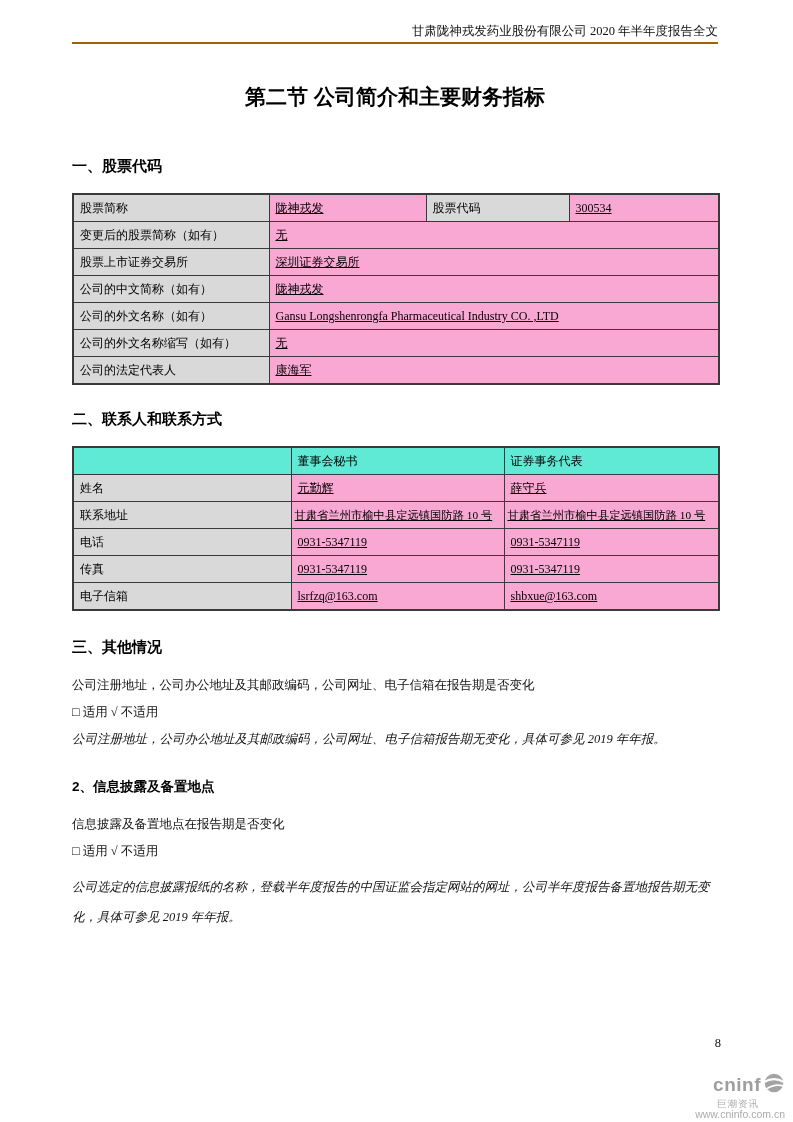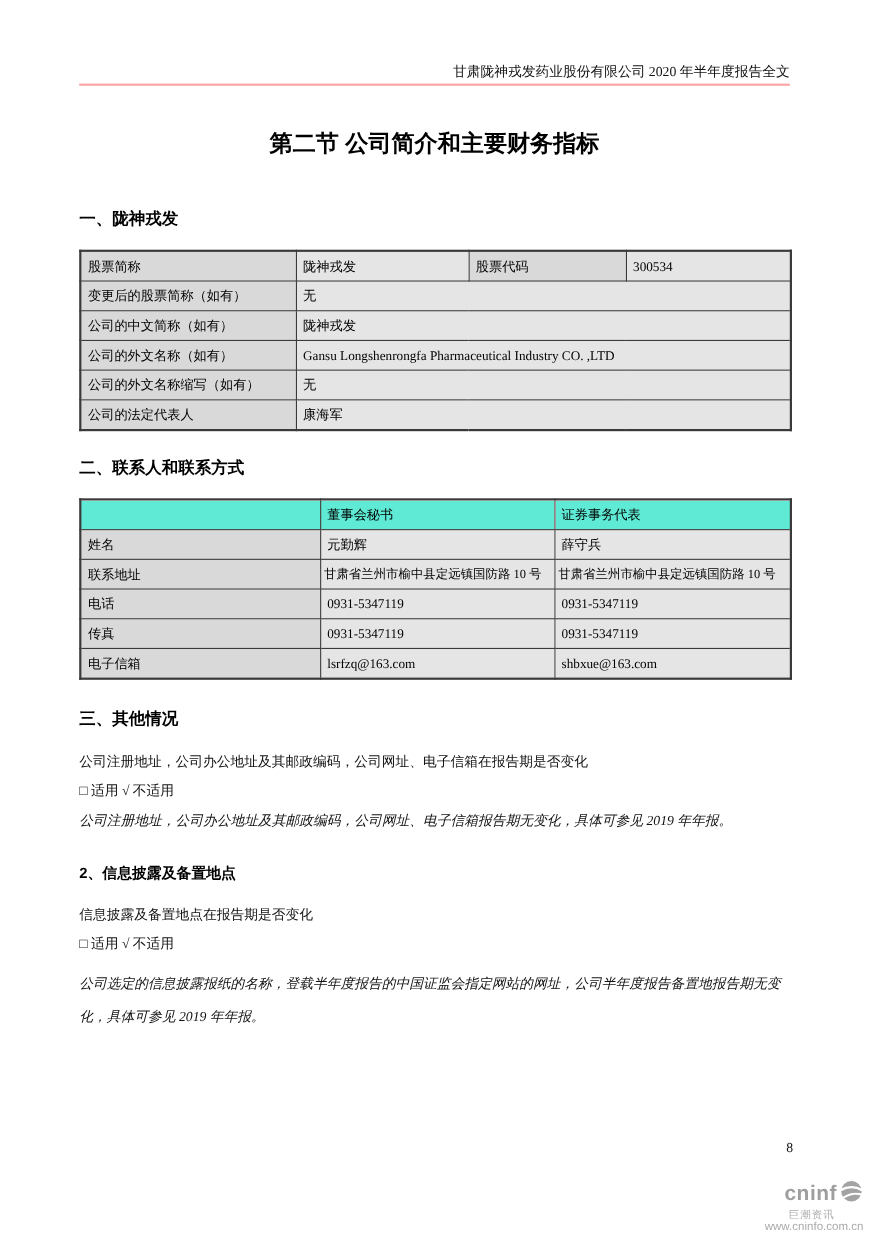--- a/index.html
+++ b/index.html
@@ -11,22 +11,22 @@
     margin: 0 auto;
     background: #ffffff;
     font-family: "Liberation Serif", "DejaVu Serif", serif;
     color: #000;
     overflow: hidden;
   }
   .content { padding: 0 75px 0 72px; }
 
   
   .doc-header {
-    padding-top: 57px;
-    border-bottom: 2px solid #fca5a5;
+    padding-top: 23px;
+    border-bottom: 2px solid #a16207;
     padding-bottom: 3px;
   }
   .doc-header .hdr-text {
     display: block;
     text-align: right;
     font-size: 12.5px;
     line-height: 16px;
     color: #111;
   }
 
@@ -70,21 +70,21 @@
     font-size: 12px;
     font-weight: normal;
     line-height: 16px;
     padding: 5px 6px;
     text-align: left;
     vertical-align: middle;
     overflow: hidden;
     white-space: nowrap;
   }
   .cell-label { background: #d9d9d9; }
-  .cell-value { background: #e5e5e5; }
+  .cell-value { background: #f9a8d4; text-decoration: underline; }
   #contacts-table th { background: #5eead4; text-align: left; }
   .addr { font-size: 11.3px; padding-left: 3px; padding-right: 2px; }
 
   .body-line {
     font-size: 12.5px;
     line-height: 17px;
     color: #111;
   }
   .q1 { margin-top: 20px; }
   .apl { margin-top: 10px; }
@@ -140,39 +140,43 @@
 
 <div class="page">
   <div class="content">
 
     <div class="doc-header">
       <span class="hdr-text">甘肃陇神戎发药业股份有限公司 2020 年半年度报告全文</span>
     </div>
 
     <div class="doc-title">第二节 公司简介和主要财务指标</div>
 
-    <div class="sec-heading" id="sec1-heading">一、陇神戎发</div>
+    <div class="sec-heading" id="sec1-heading">一、股票代码</div>
 
     <table id="profile-table">
       <colgroup>
           <col style="width:196px">
           <col style="width:157px">
           <col style="width:143px">
           <col style="width:150px">
         </colgroup>
       <tbody>
           <tr>
         <td class="cell-label">股票简称</td>
         <td class="cell-value">陇神戎发</td>
         <td class="cell-label">股票代码</td>
         <td class="cell-value">300534</td>
       </tr>
       <tr>
         <td class="cell-label">变更后的股票简称（如有）</td>
         <td class="cell-value" colspan="3">无</td>
+      </tr>
+      <tr>
+        <td class="cell-label">股票上市证券交易所</td>
+        <td class="cell-value" colspan="3">深圳证券交易所</td>
       </tr>
       <tr>
         <td class="cell-label">公司的中文简称（如有）</td>
         <td class="cell-value" colspan="3">陇神戎发</td>
       </tr>
       <tr>
         <td class="cell-label">公司的外文名称（如有）</td>
         <td class="cell-value" colspan="3">Gansu Longshenrongfa Pharmaceutical Industry CO. ,LTD</td>
       </tr>
       <tr>

